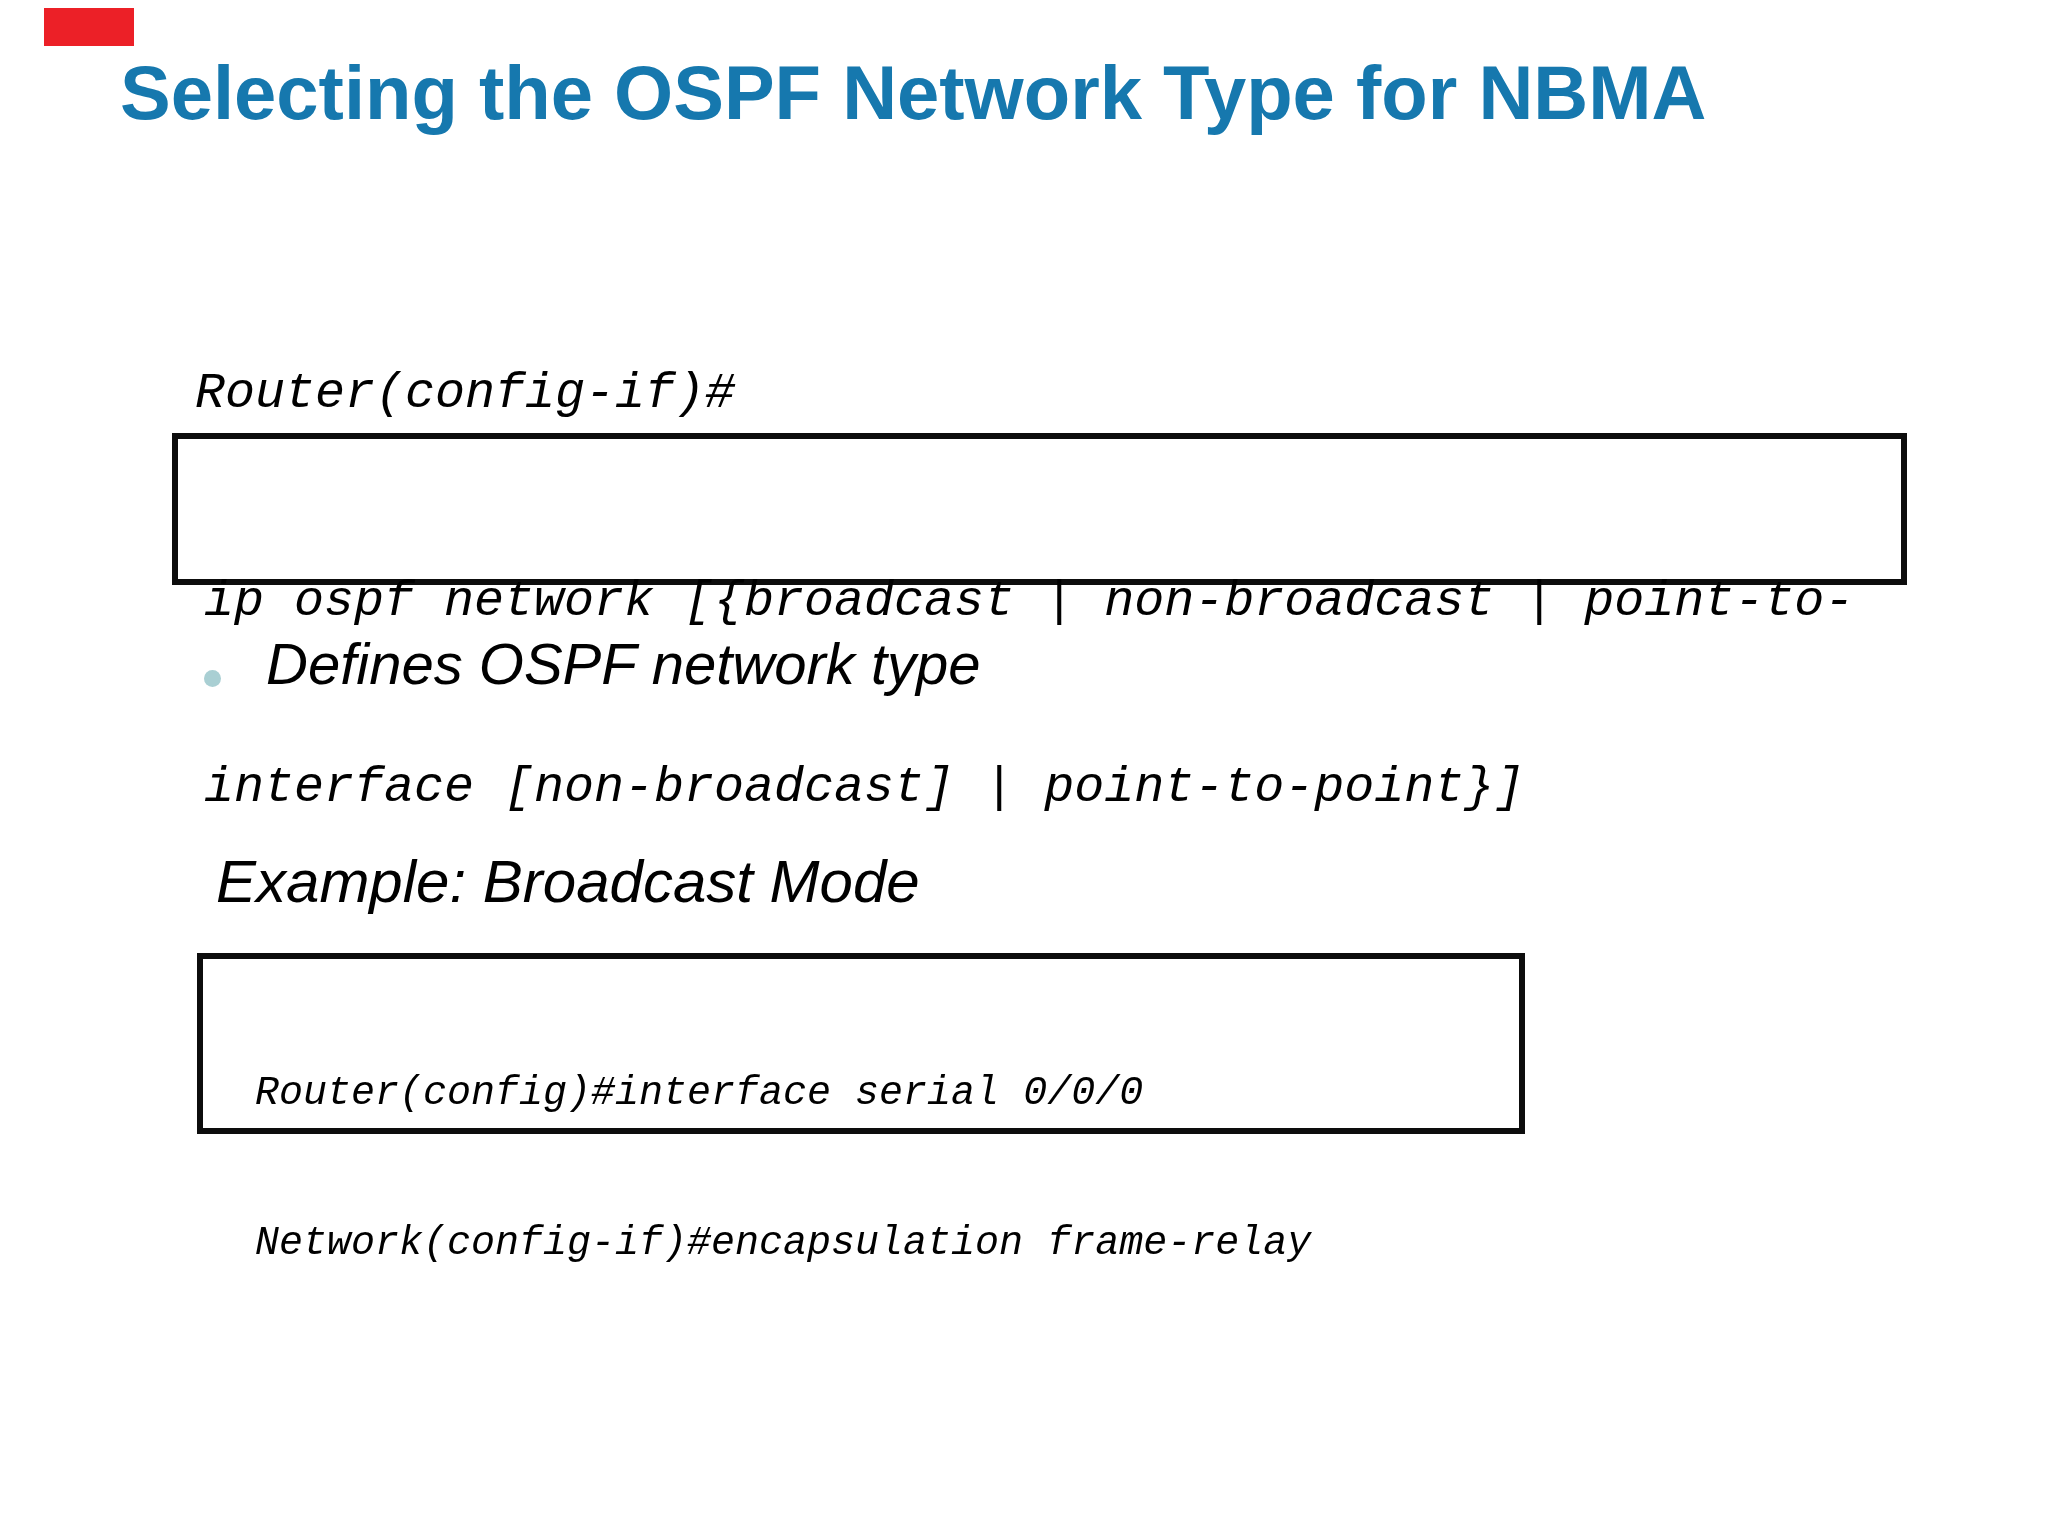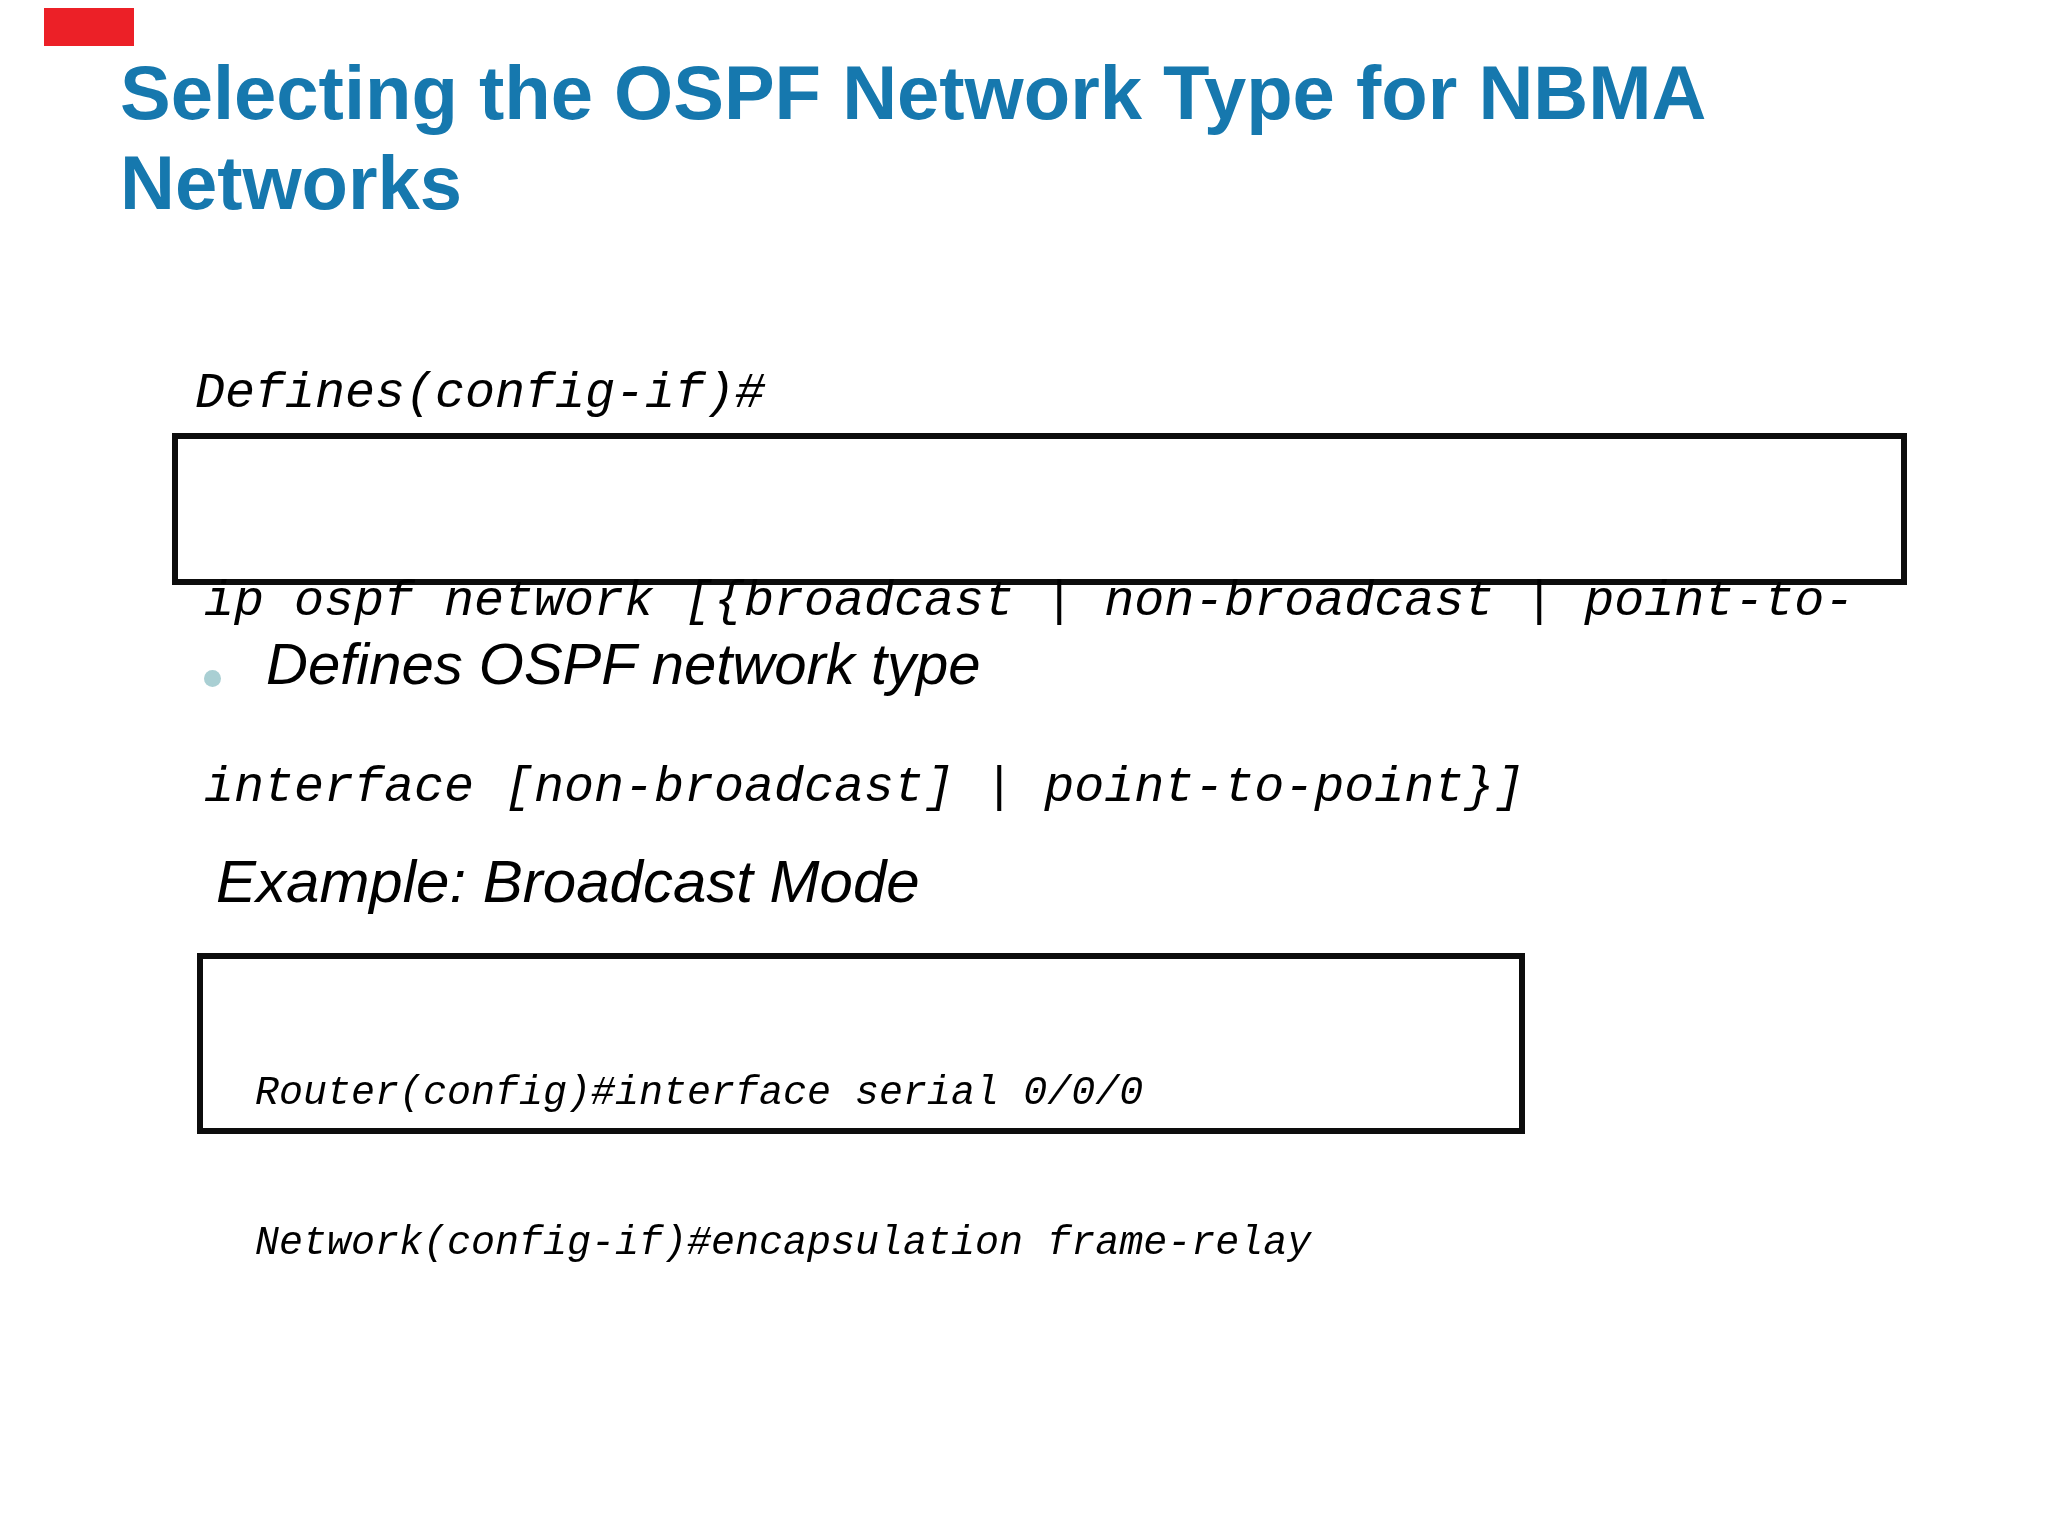--- a/index.html
+++ b/index.html
@@ -104,23 +104,23 @@
     text-align: right;
   }
 </style>
 </head>
 <body>
 
 <div class="slide">
 
   <div class="red-marker"></div>
 
-  <h1 class="title"><span>Selecting the OSPF Network Type for NBMA</span><br><span>Networks</span></h1>
+  <h1 class="title"><span>Selecting the OSPF Network Type for NBMA</span><br></h1>
 
-  <div class="prompt">Defines(config-if)#</div>
+  <div class="prompt">Router(config-if)#</div>
 
   <div class="code-box command-box">
     <div class="code-line">ip ospf network [{broadcast | non-broadcast | point-to-</div>
     <div class="code-line">interface [non-broadcast] | point-to-point}]</div>
   </div>
 
   <div class="bullet-row">
     <span class="bullet-dot"></span>
     <span class="bullet-text">Defines OSPF network type</span>
   </div>

